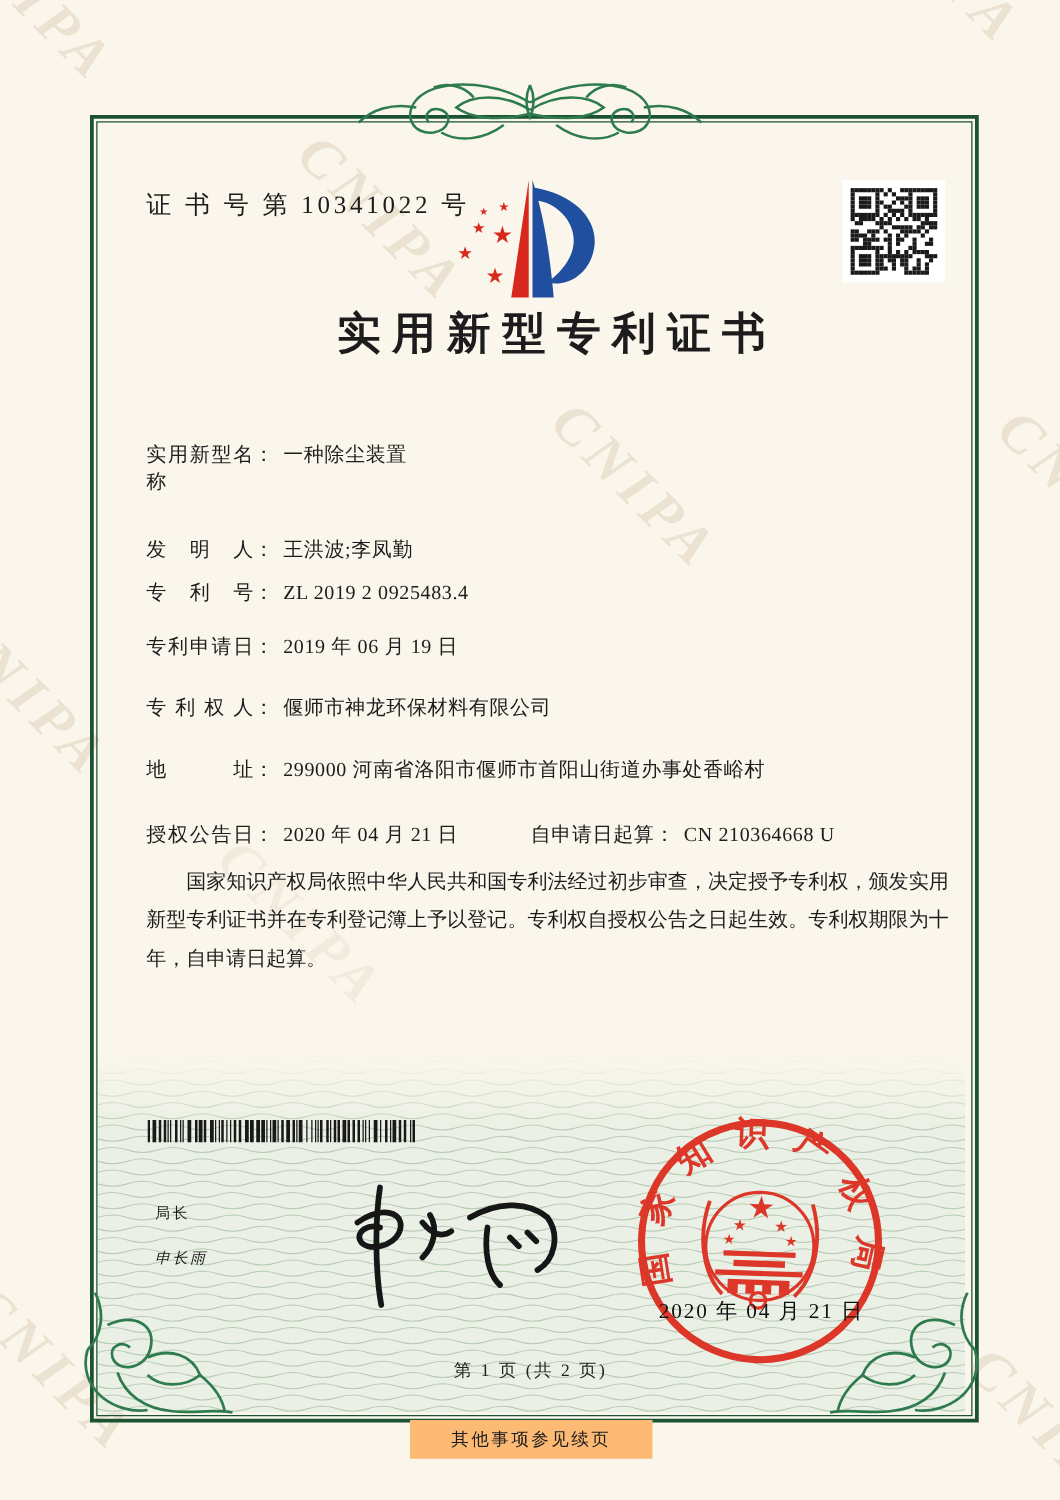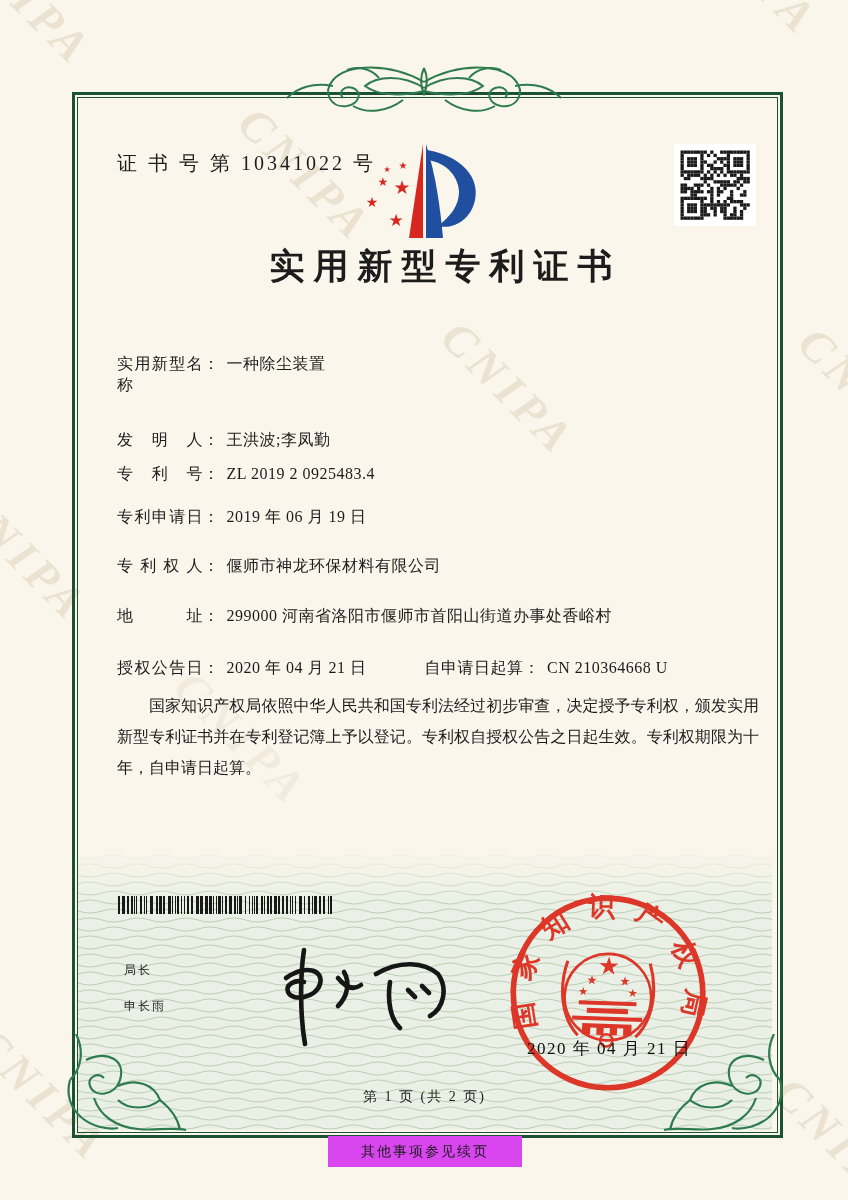--- a/index.html
+++ b/index.html
@@ -26,21 +26,21 @@
   .field-row{left:117px;width:646px;z-index:2;font-size:16px;letter-spacing:.5px;}
   .flabel{display:inline-block;width:86px;text-align:justify;text-align-last:justify;vertical-align:top;}
   .fvalue{margin-left:7px;}
   .grant-pair{margin-left:58px;}
   .bodytext{left:117px;top:690px;width:642px;z-index:2;font-size:16px;line-height:31px;
             text-align:justify;}
   .bodytext p{margin:0;text-indent:2em;}
   .signer{left:124px;z-index:2;font-size:12px;letter-spacing:2px;}
   .seal-date{left:527px;top:1037px;z-index:4;font-size:17px;letter-spacing:1.5px;color:#101010;}
   .page-ind{left:72px;top:1088px;width:705px;text-align:center;z-index:2;font-size:14px;letter-spacing:2px;color:#222;}
-  .cont-box{left:328px;top:1136px;width:194px;height:31px;background:#d946ef;z-index:2;
+  .cont-box{left:328px;top:1136px;width:194px;height:31px;background:#fdba74;z-index:2;
             display:flex;align-items:center;justify-content:center;font-size:14px;letter-spacing:2px;}
   .deco{z-index:3;pointer-events:none;}
   svg{display:block;}
 </style>
 </head>
 <body>
 
 <span class="wm" style="left:-58px;top:-28px;">CNIPA</span>
 <span class="wm" style="left:668px;top:-58px;">CNIPA</span>
 <span class="wm" style="left:222px;top:148px;">CNIPA</span>
@@ -484,21 +484,21 @@
       <rect x="194" y="0" width="1" height="18" fill="#191919"></rect>
       <rect x="196" y="0" width="3" height="18" fill="#191919"></rect>
       <rect x="201" y="0" width="2" height="18" fill="#191919"></rect>
       <rect x="205" y="0" width="2" height="18" fill="#191919"></rect>
       <rect x="210" y="0" width="1" height="18" fill="#191919"></rect>
       <rect x="212" y="0" width="2" height="18" fill="#191919"></rect>
     </svg>
 </div>
 
 <div class="abs signer" style="top:962px;">局长</div>
-<div class="abs signer" style="top:998px;">申长雨</div>
+<div class="abs signer" style="top:998px;font-style:italic;">申长雨</div>
 
 <div class="abs" style="left:248px;top:944px;z-index:2;">
   <svg width="210" height="108" viewBox="0 0 210 108">
     <g fill="none" stroke="#161616" stroke-width="4.6" stroke-linecap="round">
       <path d="M56,6 C52,32 52,72 57,100"></path>
       <path d="M38,34 C58,20 76,26 72,40 C68,54 44,58 40,48 C37,41 47,35 56,38"></path>
       <path d="M96,28 C102,38 100,52 90,62"></path>
       <path d="M90,34 C98,44 106,46 113,41"></path>
       <path d="M128,30 C152,16 176,18 190,30 C200,44 196,64 182,72"></path>
       <path d="M142,38 C139,58 143,76 152,84"></path>

